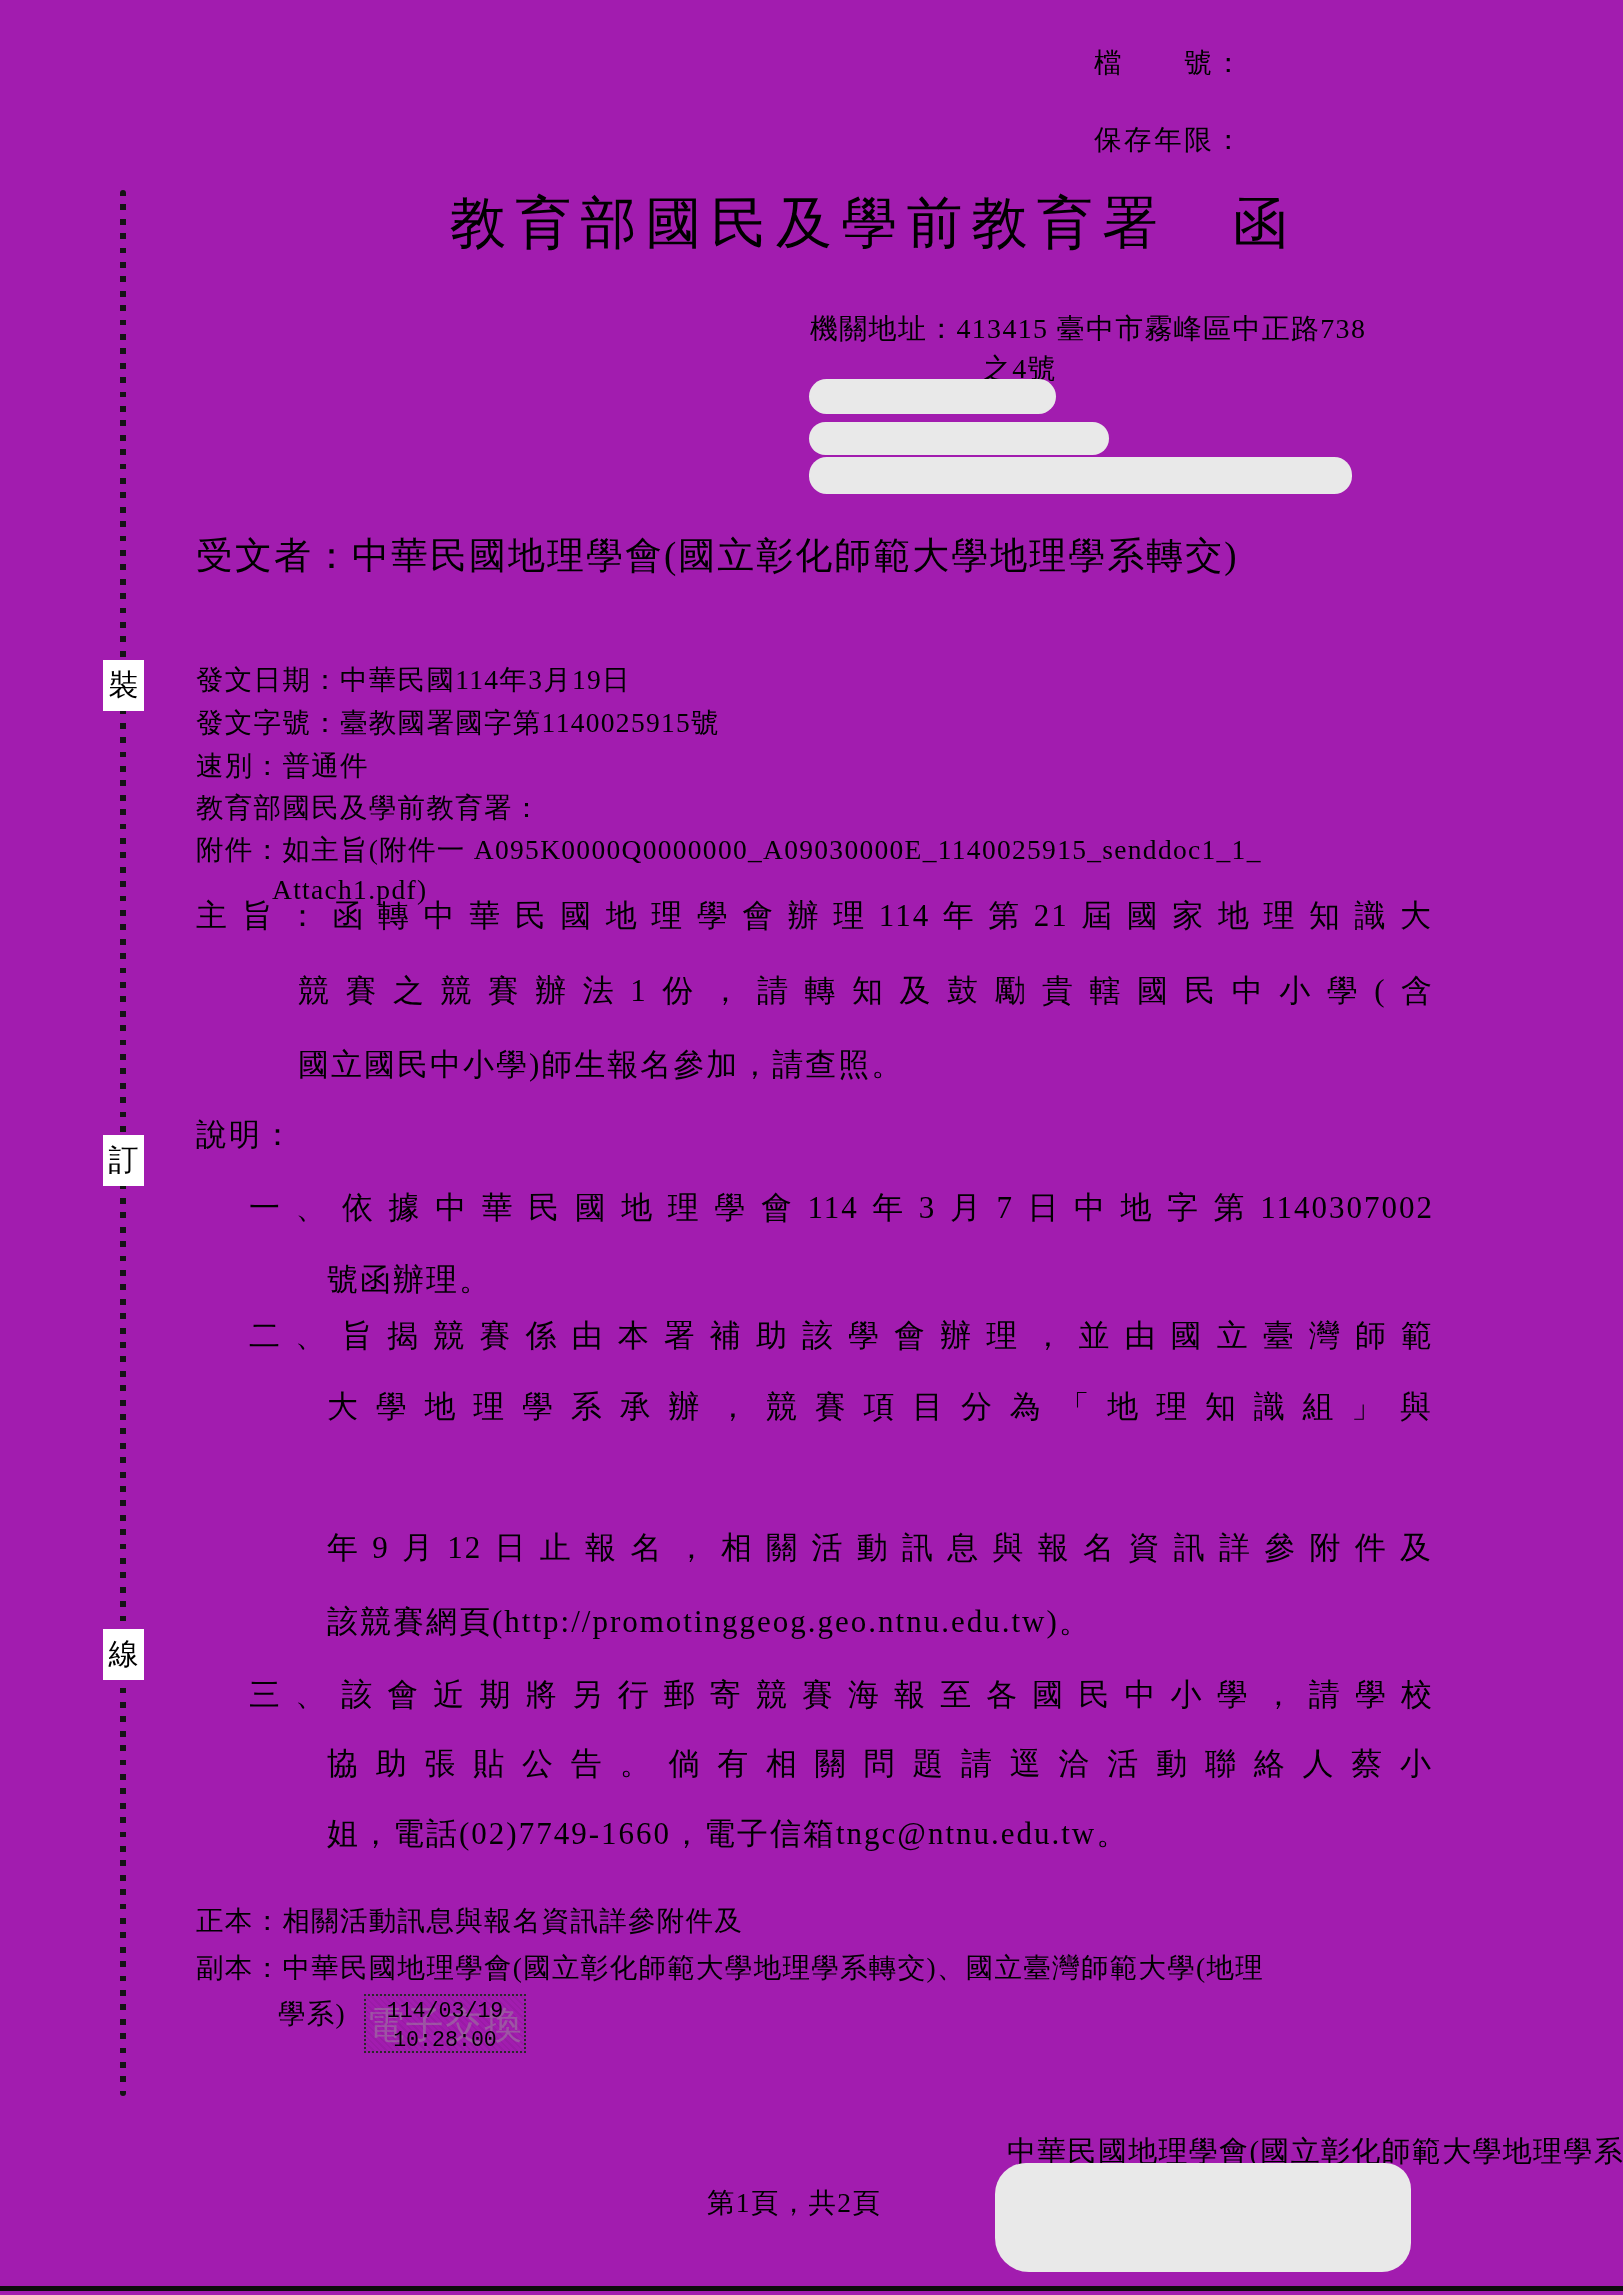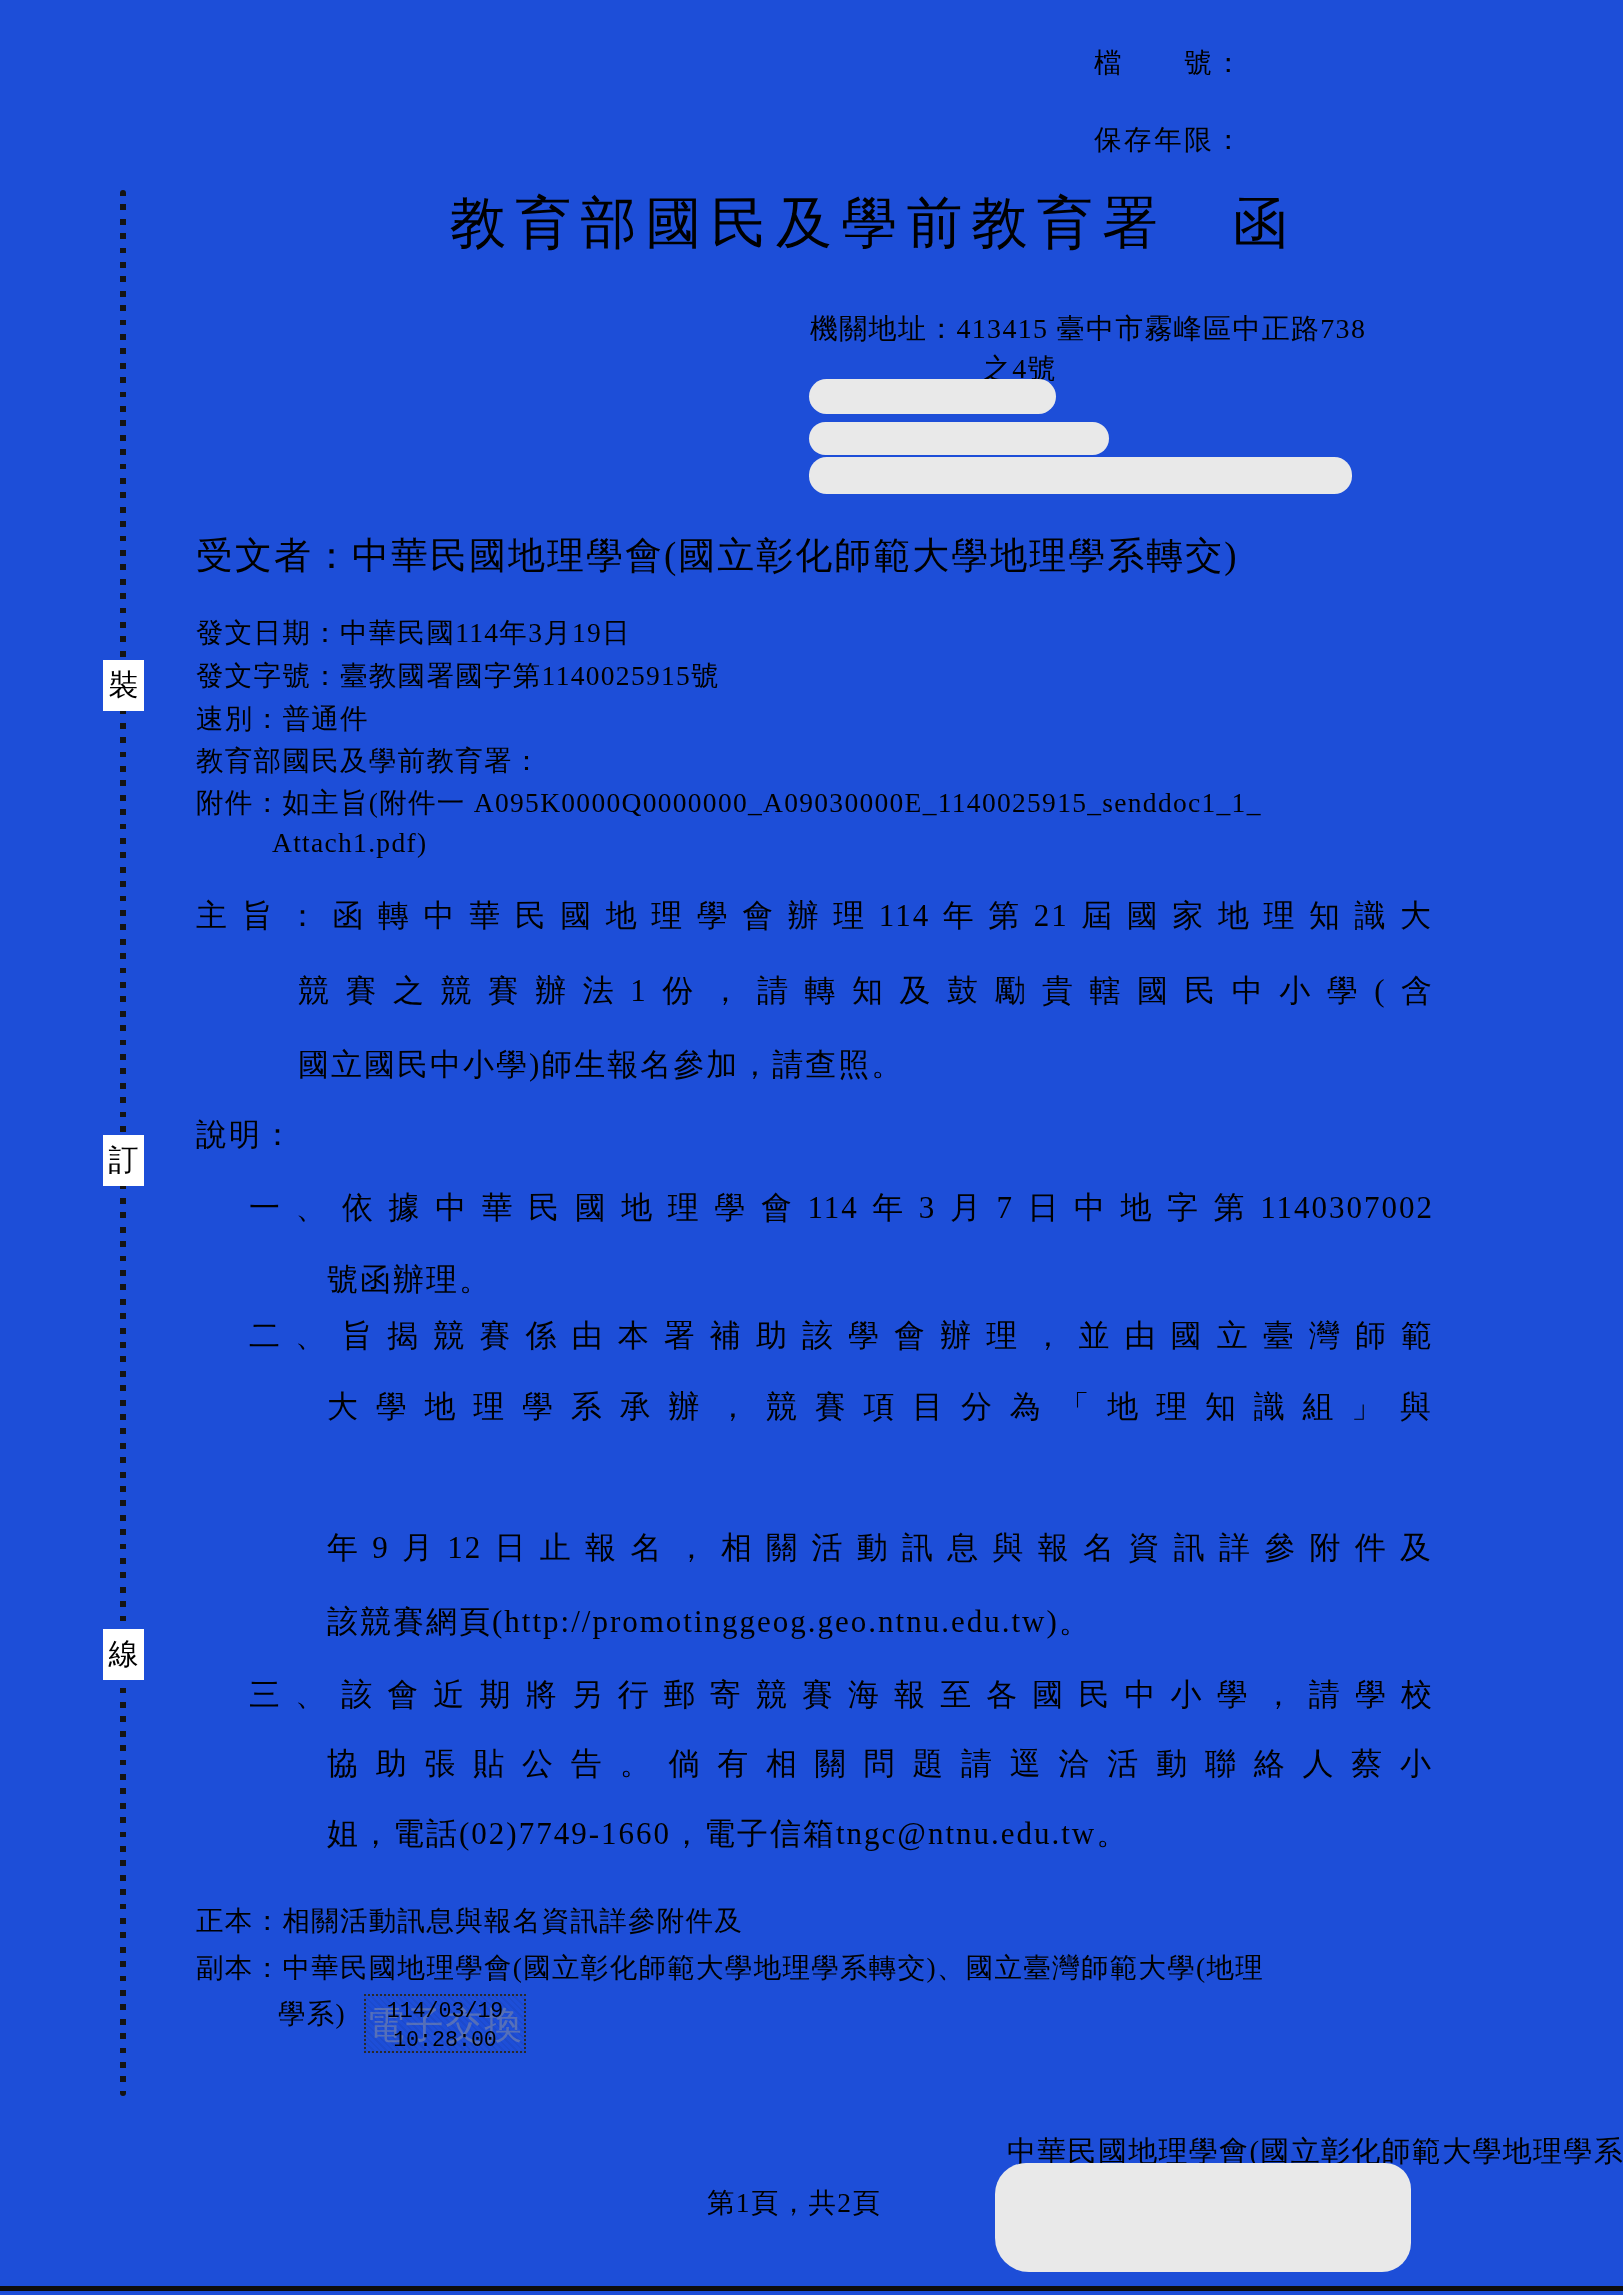--- a/index.html
+++ b/index.html
@@ -1,30 +1,30 @@
 <!DOCTYPE html>
 <html style="font-size:10.5px"><head>
 <meta charset="utf-8">
 <style>
   html,body{margin:0;padding:0;background:#888;}
   #page{
     position:relative;
     width:1623px;height:2295px;
-    background:#1d4ed8;
+    background:#a21caf;
     overflow:hidden;
     font-family:"Liberation Serif","DejaVu Serif",serif;
     color:#000;
   }
   .t{position:absolute;white-space:nowrap;line-height:1.15;}
   .just{white-space:normal;text-align:justify;text-align-last:justify;}
   .hdr{font-size:27.5px;letter-spacing:2.6px;}
   .addr{font-size:28px;letter-spacing:1.3px;}
   .title{font-size:56px;letter-spacing:9.2px;}
   .recip{font-size:37px;letter-spacing:2px;}
-  .meta{font-size:27.5px;letter-spacing:1.3px;}
+  .meta{font-size:27.5px;letter-spacing:1.3px;margin-top:47px;}
   .body{font-size:31px;letter-spacing:2px;}
   .copies{font-size:27.5px;letter-spacing:1.3px;}
   .foot{font-size:27.5px;letter-spacing:1.3px;}
   .redact{position:absolute;background:#e9e9e9;}
   .dotline{
     position:absolute;left:120px;top:190px;width:5.9px;height:1906px;
     background:repeating-linear-gradient(to bottom,#141414 0 5.9px,transparent 5.9px 14.4px);
     border-radius:3.3px;
   }
   .marginchar{

